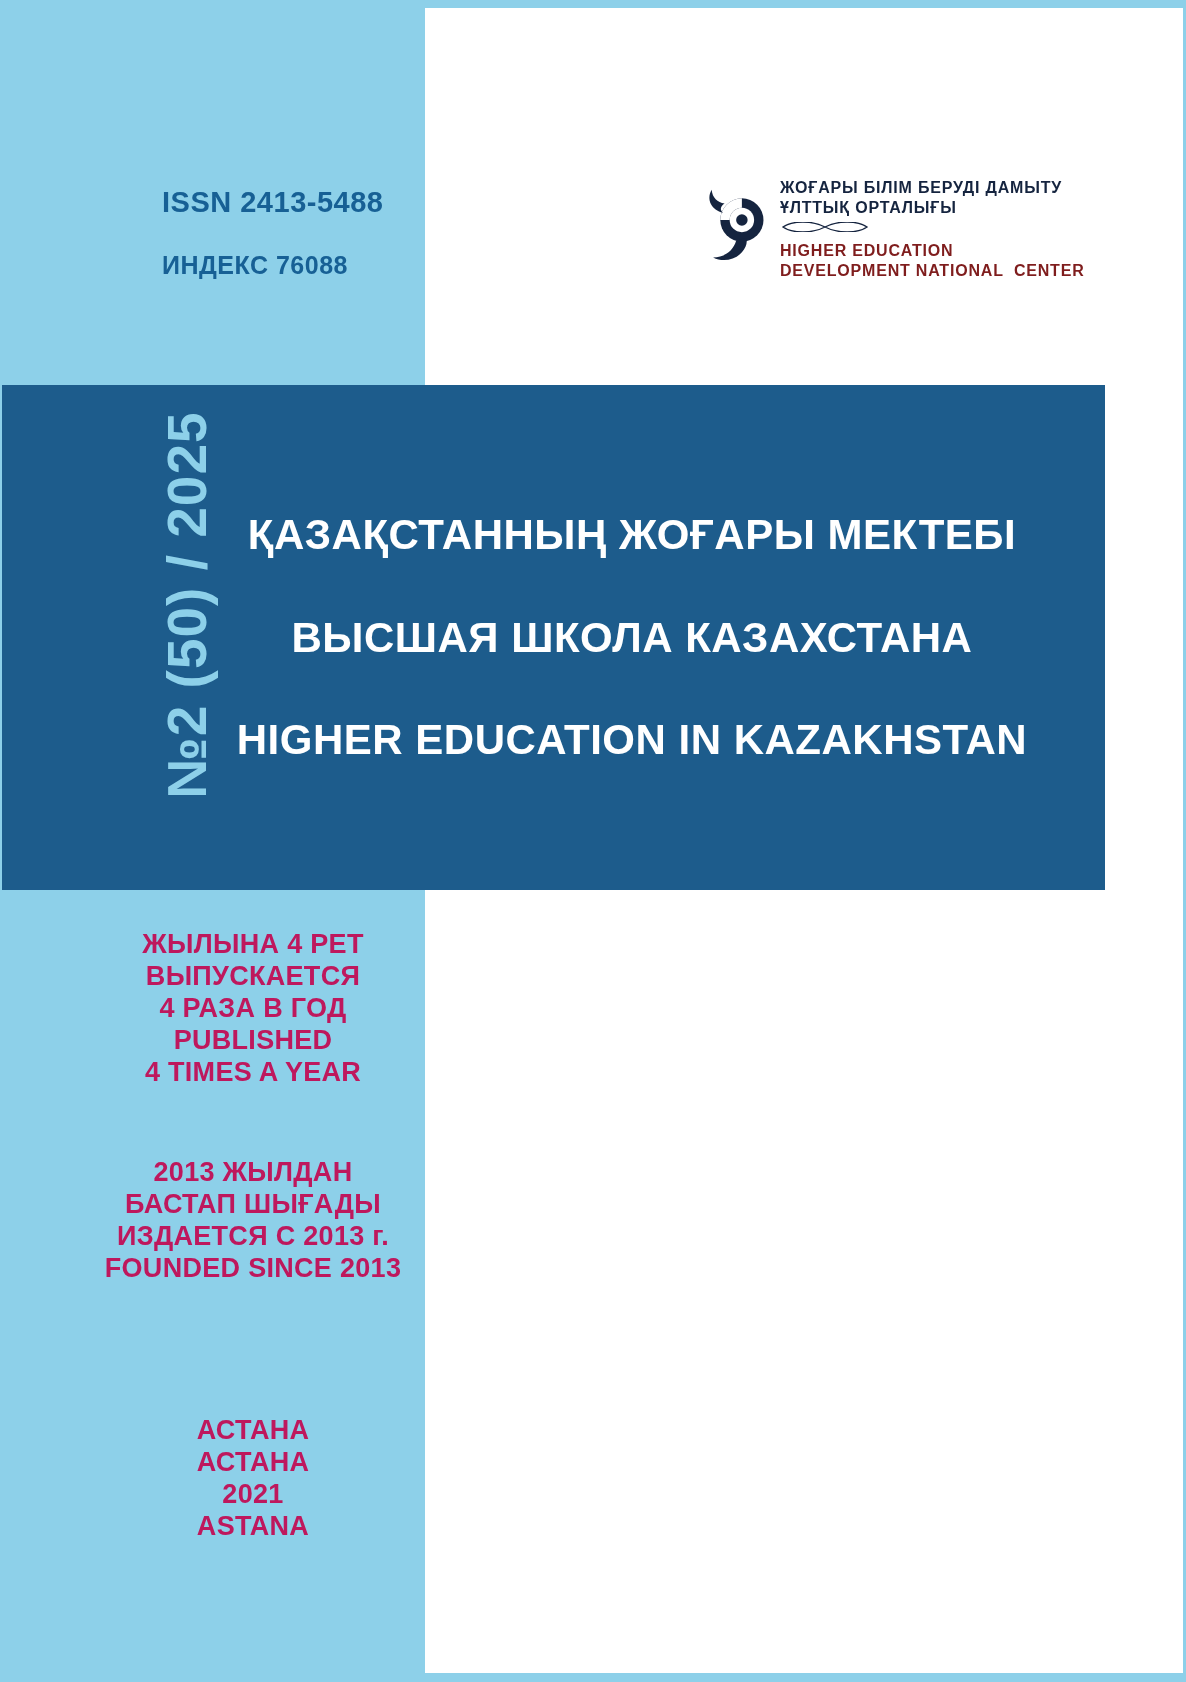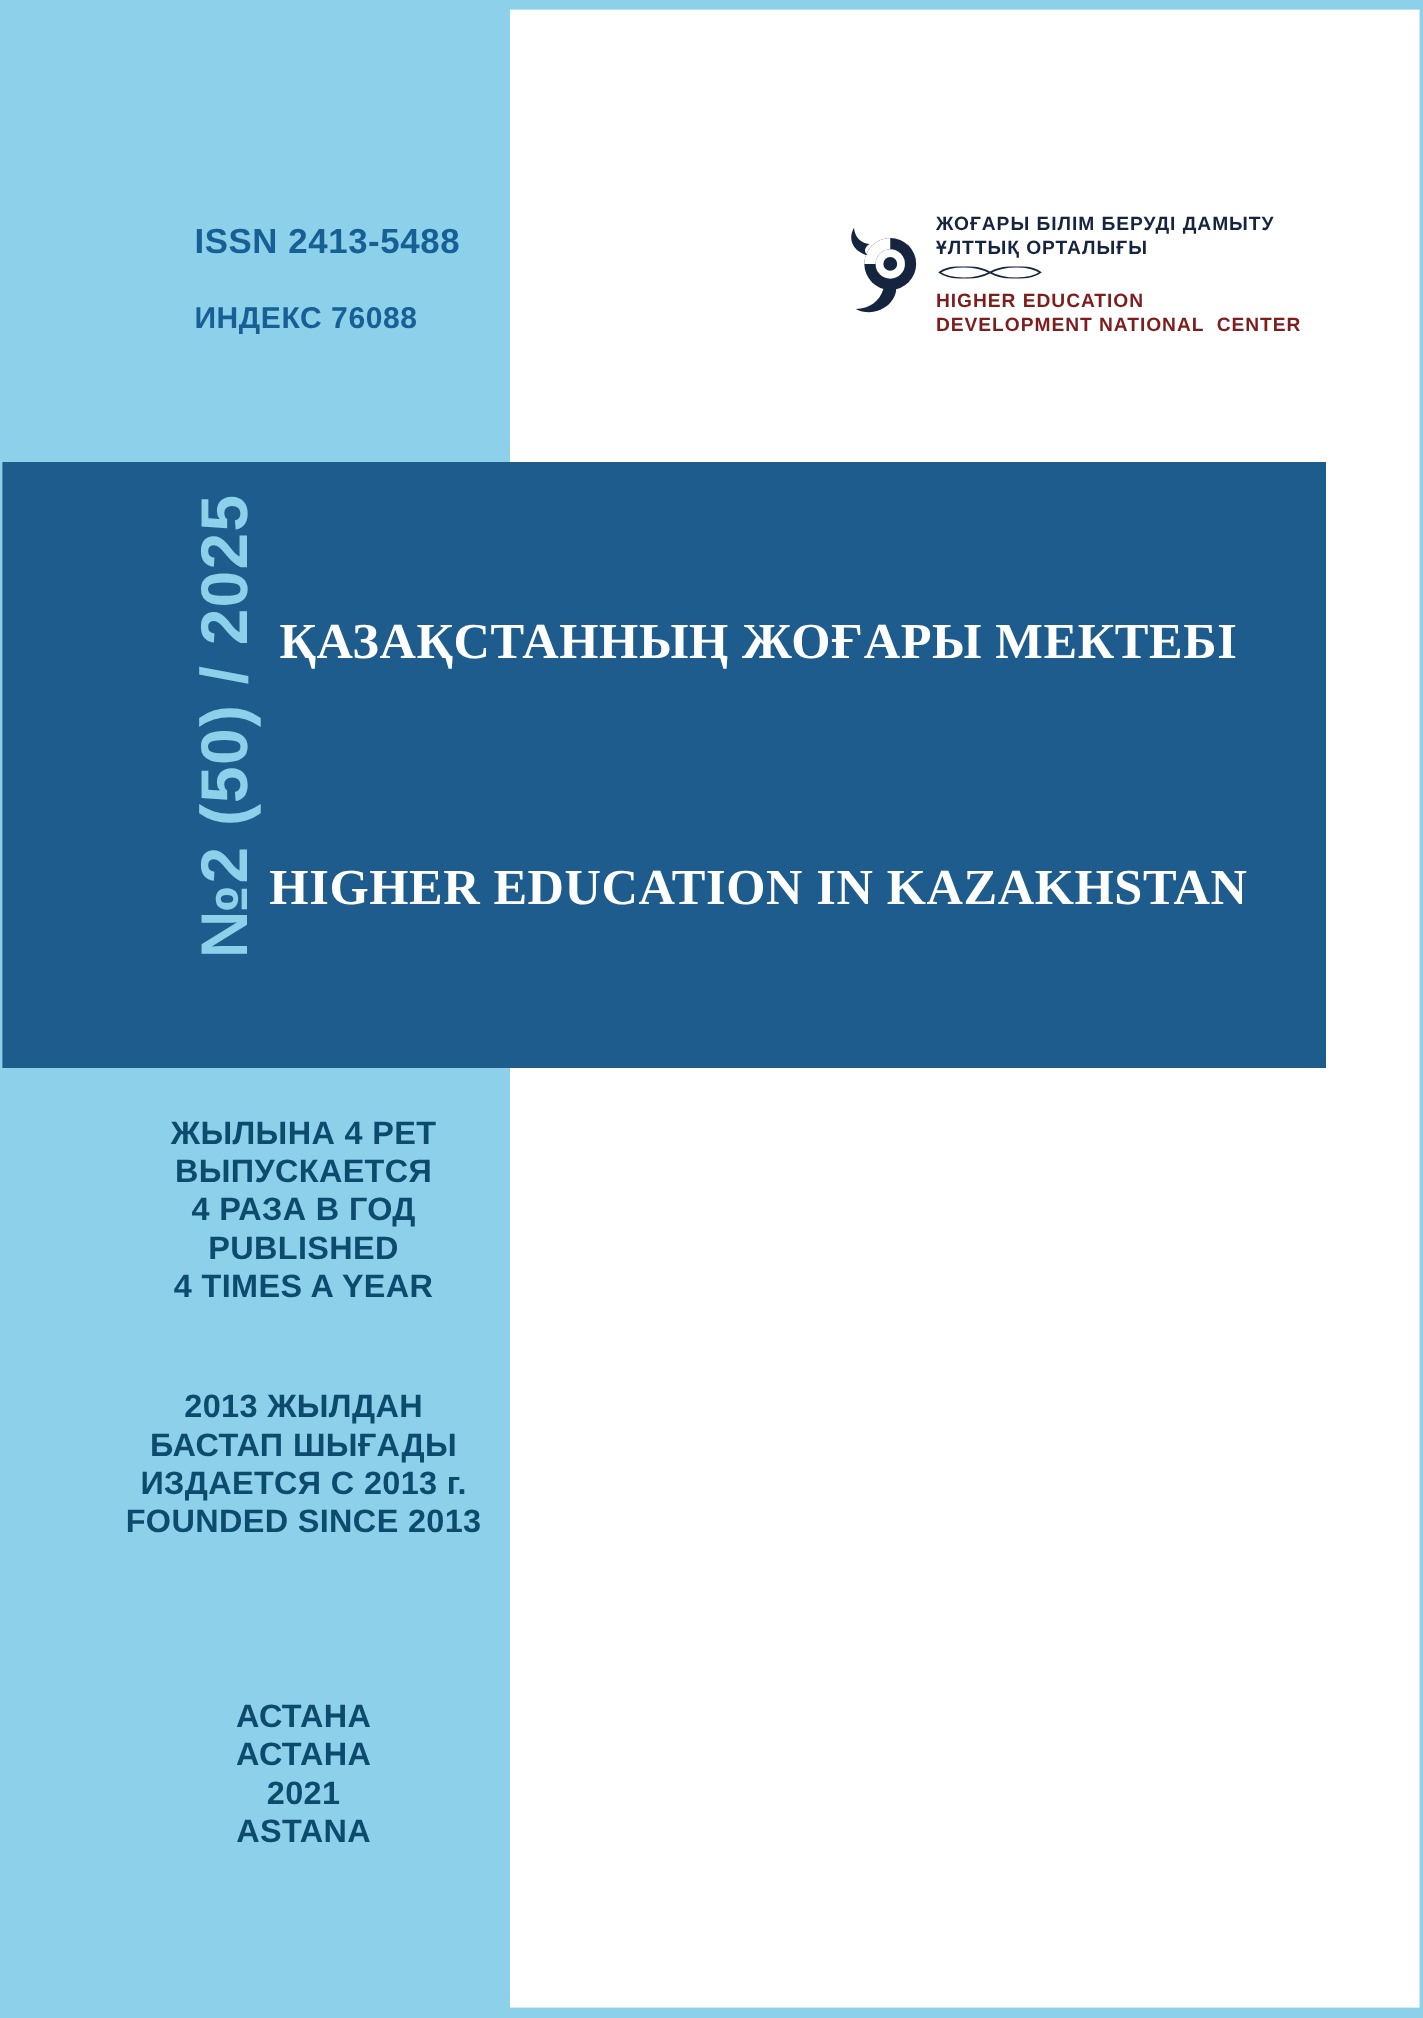--- a/index.html
+++ b/index.html
@@ -41,33 +41,33 @@
     width:1103px;height:505px;
     background:#1d5c8c;
   }
   .issue-number{
     position:absolute;left:-35px;top:190px;
     width:440px;height:60px;
     transform:rotate(-90deg);
     color:#8dd0e9;font-size:55px;letter-spacing:1px;
     text-align:center;line-height:60px;
   }
-  .titles-box{position:absolute;left:180px;top:0;width:900px;height:480px;font-family:Liberation Serif, serif;}
+  .titles-box{position:absolute;left:180px;top:0;width:900px;height:480px;}
   .jtitle{
     position:absolute;left:0;width:100%;
     text-align:center;color:#ffffff;
     font-size:42px;letter-spacing:.5px;line-height:44px;
   }
   .jtitle.t1{top:128px;}
   .jtitle.t2{top:231px;}
   .jtitle.t3{top:333px;}
   
   .col-block{
     position:absolute;left:45px;width:416px;
-    text-align:center;color:#0c4a6e;
+    text-align:center;color:#be185d;
     font-size:27px;line-height:32px;letter-spacing:.3px;
   }
   .freq{top:928px;}
   .founded{top:1156px;}
   .imprint{top:1414px;}
 </style>
 </head>
 <body>
 
 <div class="page">
@@ -95,20 +95,21 @@
       <path d="M3 5 C12 -1.5 33 -1.5 45 5 C57 11.5 78 11.5 87 5 C78 -1.5 57 -1.5 45 5 C33 11.5 12 11.5 3 5 Z" fill="none" stroke="#15243f" stroke-width="1.4"></path>
     </svg>
     <div class="en">HIGHER EDUCATION</div>
     <div class="en">DEVELOPMENT NATIONAL  CENTER</div>
   </div>
 
   <div class="banner">
     <div class="issue-number">№2 (50) / 2025</div>
     <div class="titles-box">
       <div class="jtitle t1">ҚАЗАҚСТАННЫҢ ЖОҒАРЫ МЕКТЕБІ</div>
+      <div class="jtitle t2">ВЫСШАЯ ШКОЛА КАЗАХСТАНА</div>
       <div class="jtitle t3">HIGHER EDUCATION IN KAZAKHSTAN</div>
     </div>
   </div>
 
   <div class="col-block freq">
     <div>ЖЫЛЫНА 4 РЕТ</div>
     <div>ВЫПУСКАЕТСЯ</div>
     <div>4 РАЗА В ГОД</div>
     <div>PUBLISHED</div>
     <div>4 TIMES A YEAR</div>

